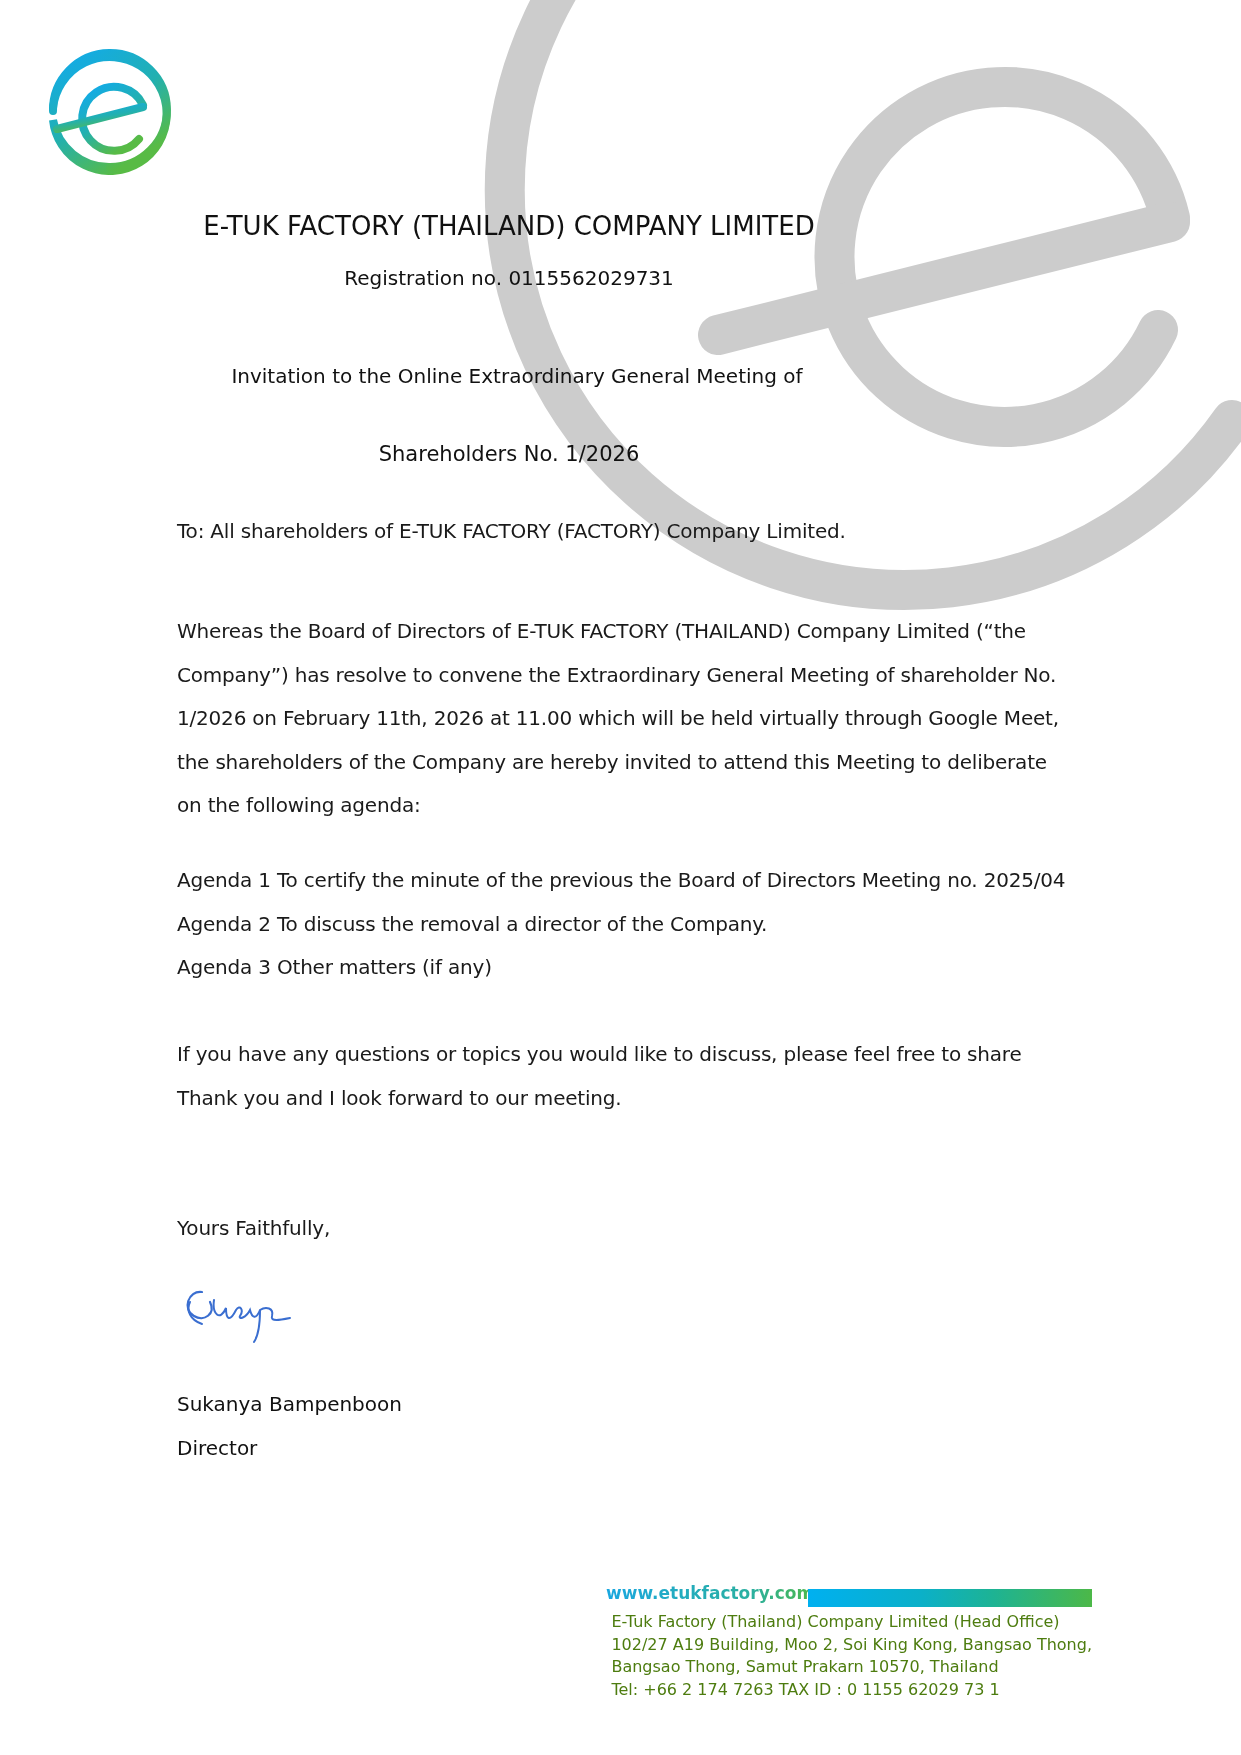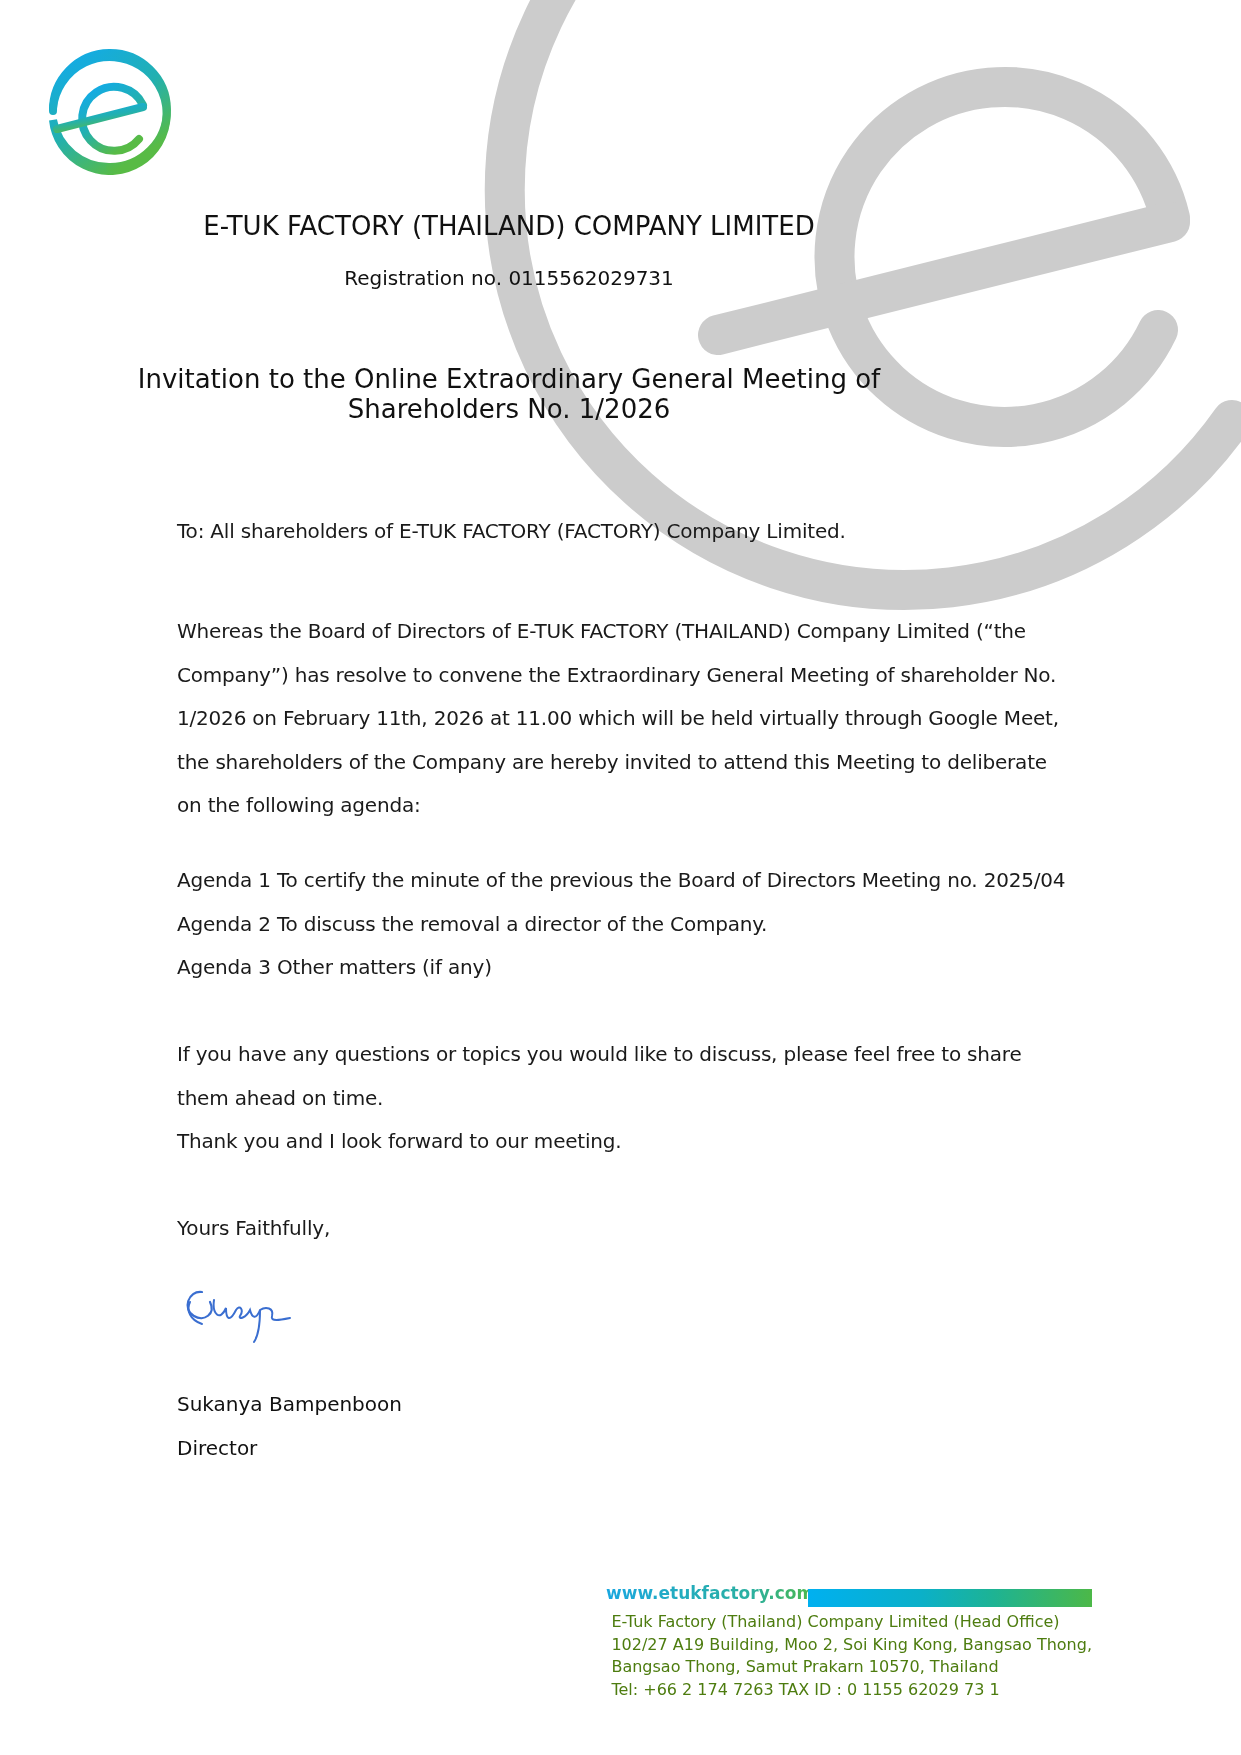--- a/index.html
+++ b/index.html
@@ -7,22 +7,22 @@
          font-family: "DejaVu Sans", sans-serif; color: #111; }
   .watermark { position: absolute; left: 0; top: 0; width: 1241px; height: 700px; pointer-events: none; z-index: 0; }
   .logo { position: absolute; left: 45px; top: 45px; width: 330px; height: 135px; z-index: 1; }
   .logo-mark { position: absolute; left: 0; top: 0; width: 130px; height: 130px; }
   .logo-word { position: absolute; left: 150px; top: 10px; font-family: "DejaVu Sans", sans-serif; color: #1aabe8; }
   .logo-word .etuk { font-size: 60px; font-weight: bold; letter-spacing: -1px; line-height: 64px; display: block; }
   .logo-word .factory { font-size: 29px; font-weight: bold; letter-spacing: 1px; line-height: 34px; display: block; margin-top: -2px; }
   .center { position: absolute; left: 0; width: 1018px; text-align: center; z-index: 1; }
   .company-title { top: 211px; font-size: 26px; }
   .registration { top: 266px; font-size: 20px; }
-  .invite-l1 { top: 364px; font-size: 26px; }
-  .invite-l2 { top: 394px; font-size: 26px; }
+  .invite-l1 { top: 364px; font-size: 20px; padding-left: 8px; }
+  .invite-l2 { top: 442px; font-size: 21px; }
   .body-text { position: absolute; left: 177px; font-size: 20px; line-height: 43.5px; z-index: 1; color: #1a1a1a; white-space: nowrap; letter-spacing: -0.2px; }
   .to-line { top: 510px; }
   .para1 { top: 610px; }
   .agenda { top: 859px; }
   .closing { top: 1033px; }
   .yours { top: 1207px; }
   .signature { position: absolute; left: 180px; top: 1280px; width: 150px; height: 80px; z-index: 1; }
   .signer { position: absolute; left: 177px; top: 1382px; font-size: 20px; line-height: 44px; z-index: 1; }
   .footer-web { position: absolute; left: 606px; top: 1583px; font-size: 17px; font-weight: bold;
                 background: linear-gradient(90deg, #1aa7e0, #2bb0a0 70%, #4cb848);
@@ -77,21 +77,20 @@
 </div>
 
 <div class="body-text agenda">
   <div>Agenda 1 To certify the minute of the previous the Board of Directors Meeting no. 2025/04</div>
   <div>Agenda 2 To discuss the removal a director of the Company.</div>
   <div>Agenda 3 Other matters (if any)</div>
 </div>
 
 <div class="body-text closing">
   <div>If you have any questions or topics you would like to discuss, please feel free to share</div>
-  <div>them ahead on time.</div>
   <div>Thank you and I look forward to our meeting.</div>
 </div>
 
 <div class="body-text yours">Yours Faithfully,</div>
 
 <svg class="signature" viewBox="0 0 150 80">
   <path d="M 22 12 C 8 10, 2 30, 14 36 C 24 42, 36 34, 30 22" fill="none" stroke="#3a6ed0" stroke-width="2.2" stroke-linecap="round"></path>
   <path d="M 10 22 C 6 30, 10 40, 22 44" fill="none" stroke="#3a6ed0" stroke-width="2" stroke-linecap="round"></path>
   <path d="M 34 20 C 32 34, 40 42, 46 28 C 46 40, 50 42, 56 30 C 60 24, 64 30, 60 36 C 58 40, 66 38, 70 30 C 72 38, 76 40, 80 30 C 80 44, 78 56, 74 62" fill="none" stroke="#3a6ed0" stroke-width="2" stroke-linecap="round"></path>
   <path d="M 80 30 C 86 26, 94 28, 92 36 C 90 42, 100 40, 110 38" fill="none" stroke="#3a6ed0" stroke-width="2" stroke-linecap="round"></path>

